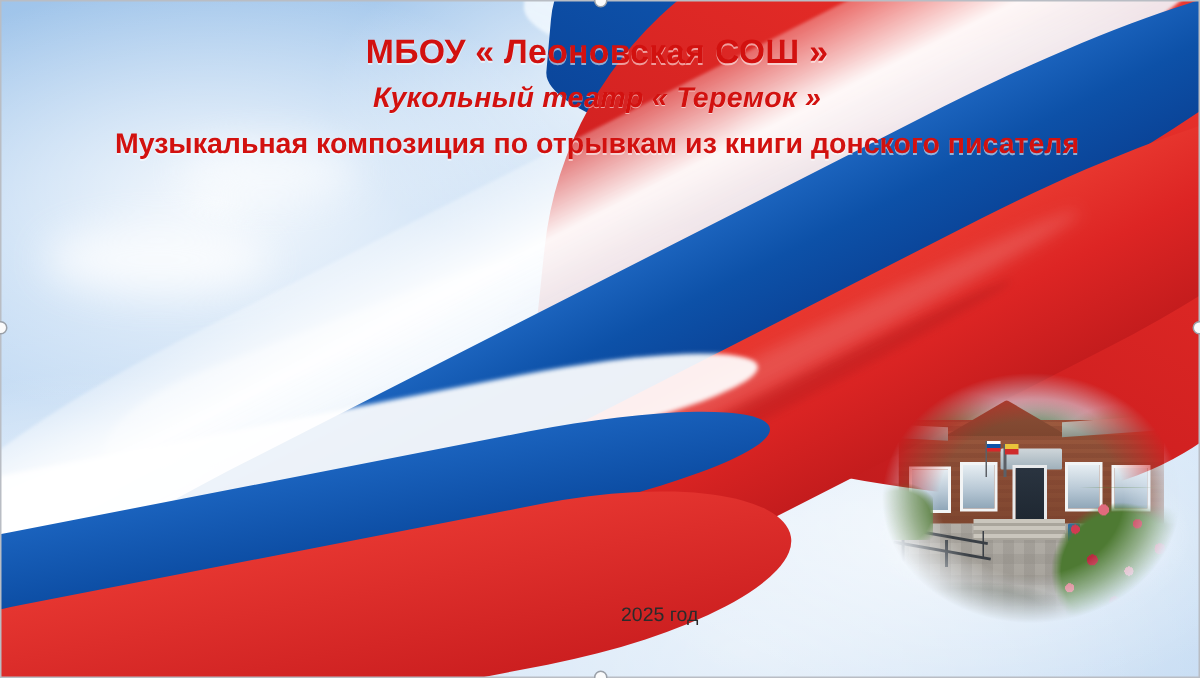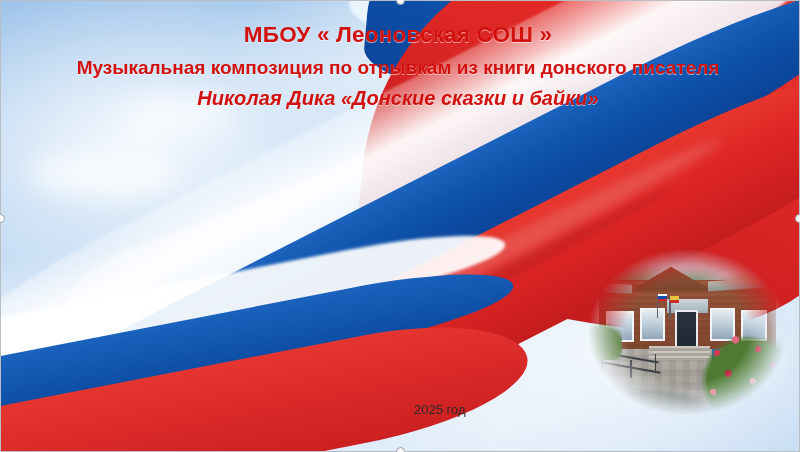--- a/index.html
+++ b/index.html
@@ -205,22 +205,22 @@
 
     <div class="fold">
       <div class="fd fd-white"></div>
       <div class="fd fd-blue"></div>
       <div class="fd fd-red"></div>
     </div>
   </div>
 
   <div class="titles">
     <p class="tl l1 red">МБОУ « Леоновская СОШ »</p>
+    <p class="tl l2 red">Кукольный театр « Теремок »</p>
     <p class="tl l4 red">Музыкальная композиция по отрывкам из книги донского писателя</p>
-    <p class="tl l5 red">Николая Дика «Донские сказки и байки»</p>
   </div>
 
   <div class="year">2025 год</div>
 
   <div class="photo">
     <div class="ph ph-sky"></div>
     <div class="ph ph-trees"></div>
     <div class="ph ph-bldg"></div>
     <div class="ph ph-gable"></div>
     <div class="ph ph-roof"></div>

